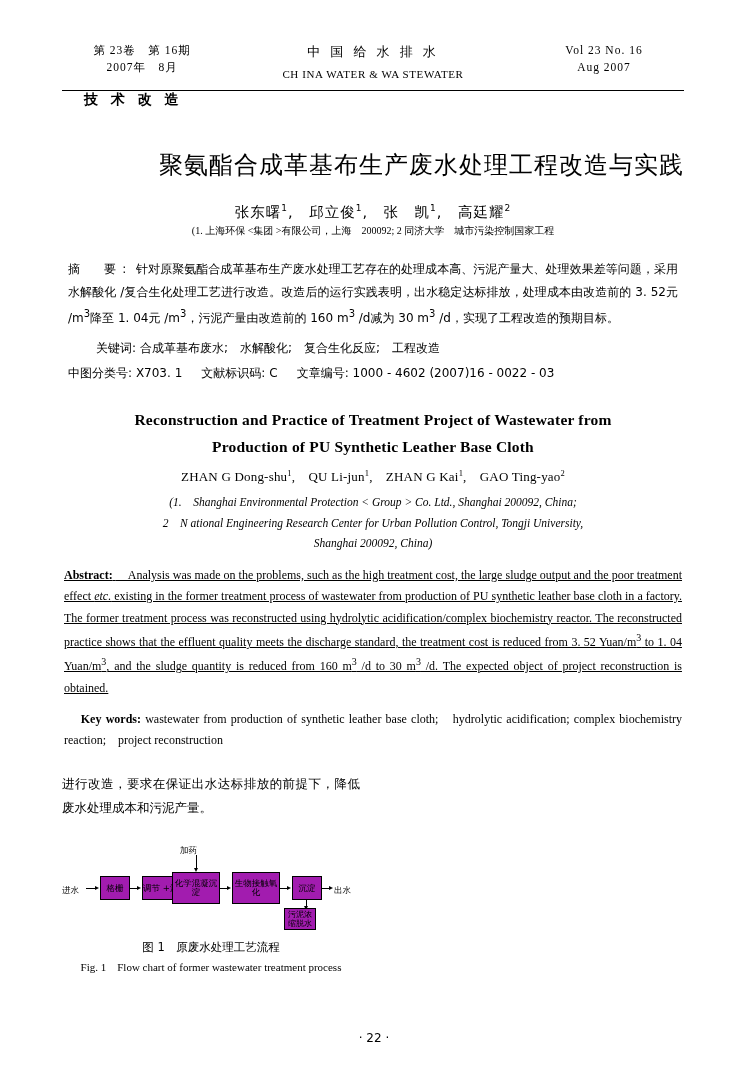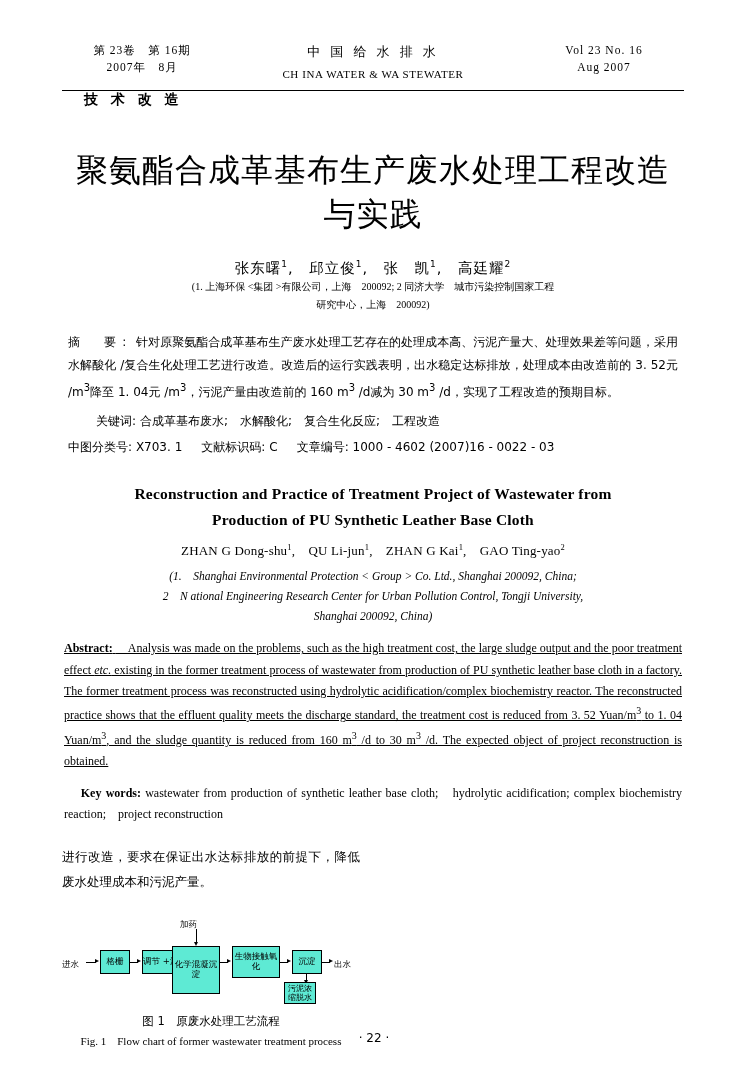--- a/index.html
+++ b/index.html
@@ -65,23 +65,23 @@
     margin-left: 22px;
     font-family: "DejaVu Sans", sans-serif;
     font-size: 14px;
     letter-spacing: 4px;
     font-weight: bold;
   }
 
   
   .cn-title {
     margin-top: 40px;
-    text-align: center;
-    font-family: "DejaVu Sans", sans-serif;
-    font-size: 32px;
+    text-align: right;
+    font-family: "DejaVu Sans", sans-serif;
+    font-size: 24px;
     letter-spacing: 1px;
     font-weight: normal;
   }
   .cn-authors {
     margin-top: 22px;
     text-align: center;
     font-family: "DejaVu Sans", sans-serif;
     font-size: 14.5px;
     letter-spacing: 1px;
   }
@@ -190,21 +190,21 @@
   }
   .fig-box {
     position: absolute;
     border: 1px solid #000;
     box-sizing: border-box;
     display: flex;
     align-items: center;
     justify-content: center;
     text-align: center;
     line-height: 1.15;
-    background: #5eead4;
+    background: #a21caf;
   }
   .fig-label {
     position: absolute;
     white-space: nowrap;
   }
   .fig-line {
     position: absolute;
     background: #000;
   }
   .arrow-r {
@@ -270,21 +270,20 @@
     <div class="section-tag">技 术 改 造</div>
 
     <div class="cn-title">聚氨酯合成革基布生产废水处理工程改造与实践</div>
 
     <div class="cn-authors">
       张东曙<sup>1</sup>,　邱立俊<sup>1</sup>,　张　凯<sup>1</sup>,　高廷耀<sup>2</sup>
     </div>
 
     <div class="cn-affil">
       <div>(1. 上海环保 &lt;集团 &gt;有限公司，上海　200092; 2 同济大学　城市污染控制国家工程</div>
-      <div>研究中心，上海　200092)</div>
     </div>
 
     <div class="cn-abs">
       <span class="lbl">摘　要:</span>
       <span>针对原聚氨酯合成革基布生产废水处理工艺存在的处理成本高、污泥产量大、处理效果差等问题，采用水解酸化 /复合生化处理工艺进行改造。改造后的运行实践表明，出水稳定达标排放，处理成本由改造前的 3. 52元 /m<sup>3</sup>降至 1. 04元 /m<sup>3</sup>，污泥产量由改造前的 160 m<sup>3</sup> /d减为 30 m<sup>3</sup> /d，实现了工程改造的预期目标。</span>
     </div>
 
     <div class="cn-kw">
       <span>关键词:</span>
       <span>合成革基布废水;　水解酸化;　复合生化反应;　工程改造</span>
@@ -343,21 +342,21 @@
             <div class="arrow-r" style="left:33px; top:43.5px;"></div>
 
             <div class="fig-box" style="left:38px; top:34px; width:30px; height:24px;">格栅</div>
             <div class="fig-line" style="left:68px; top:46px; width:8px; height:1px;"></div>
             <div class="arrow-r" style="left:75px; top:43.5px;"></div>
 
             <div class="fig-box" style="left:80px; top:34px; width:46px; height:24px;">调节 +沉淀</div>
             <div class="fig-line" style="left:126px; top:46px; width:6px; height:1px;"></div>
             <div class="arrow-r" style="left:131px; top:43.5px;"></div>
 
-            <div class="fig-box" style="left:110px; top:30px; width:48px; height:48px;">化学混凝沉淀</div>
+            <div class="fig-box" style="left:110px; top:30px; width:48px; height:32px;">化学混凝沉淀</div>
             <div class="fig-line" style="left:158px; top:46px; width:8px; height:1px;"></div>
             <div class="arrow-r" style="left:165px; top:43.5px;"></div>
 
             <div class="fig-box" style="left:170px; top:30px; width:48px; height:32px;">生物接触氧化</div>
             <div class="fig-line" style="left:218px; top:46px; width:8px; height:1px;"></div>
             <div class="arrow-r" style="left:225px; top:43.5px;"></div>
 
             <div class="fig-box" style="left:230px; top:34px; width:30px; height:24px;">沉淀</div>
             <div class="fig-line" style="left:260px; top:46px; width:8px; height:1px;"></div>
             <div class="arrow-r" style="left:267px; top:43.5px;"></div>

